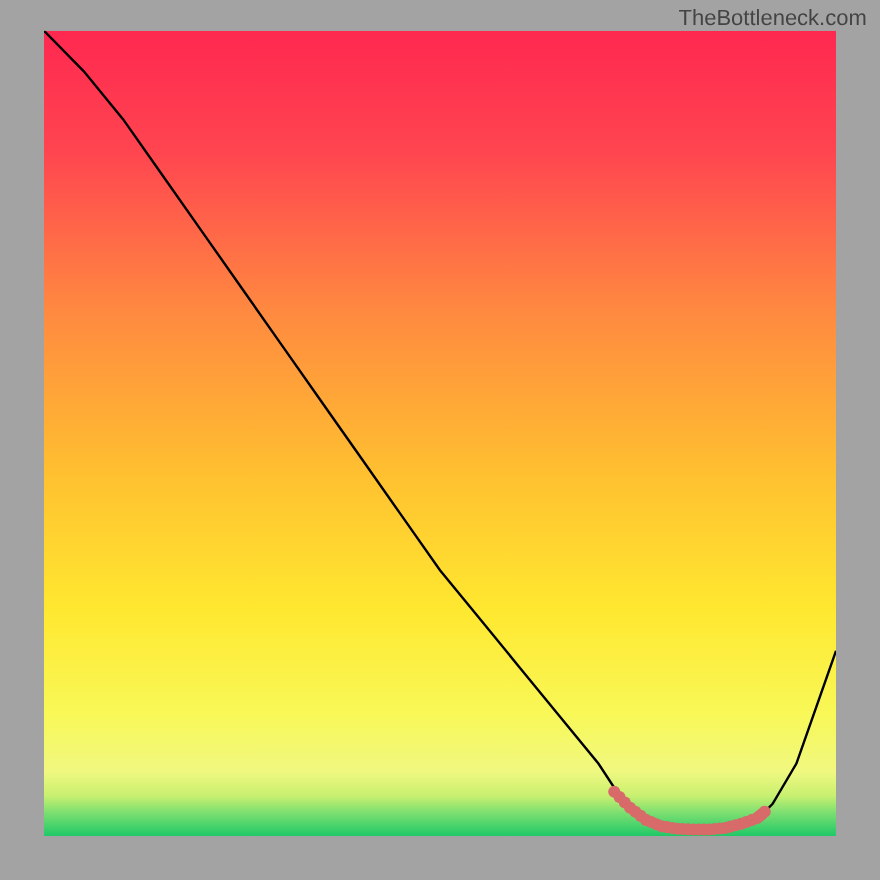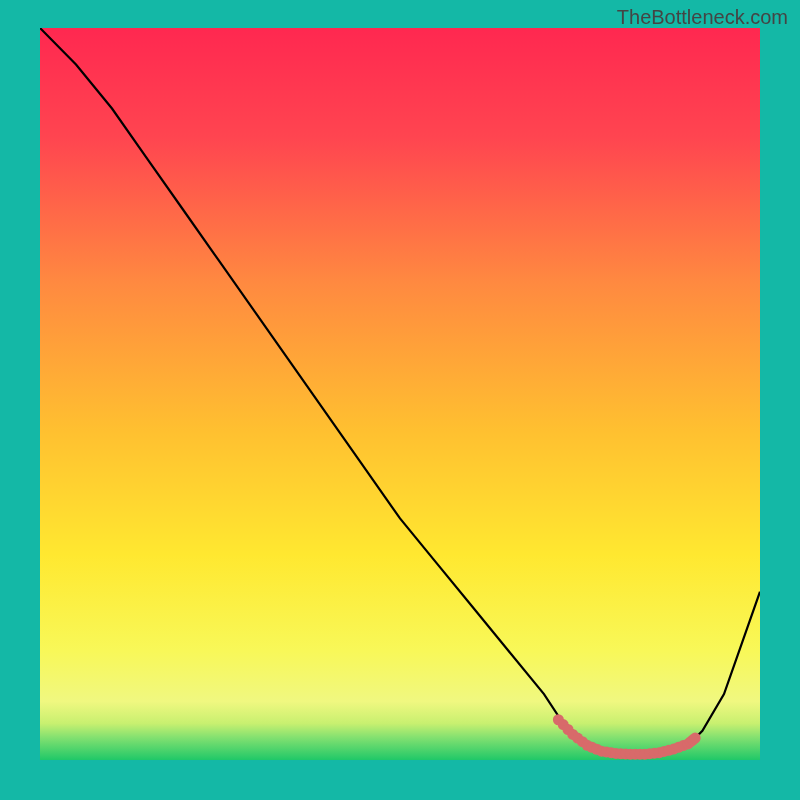--- a/index.html
+++ b/index.html
@@ -7,21 +7,21 @@
     padding: 0;
     background: #000;
     width: 800px;
     height: 800px;
     overflow: hidden;
     font-family: Arial, sans-serif;
   }
   .container {
     width: 800px;
     height: 800px;
-    background: #14b8a6;
+    background: #a3a3a3;
     position: relative;
   }
   .watermark {
     position: absolute;
     top: 6px;
     right: 12px;
     color: #444;
     font-size: 20px;
     font-weight: 500;
     z-index: 10;

